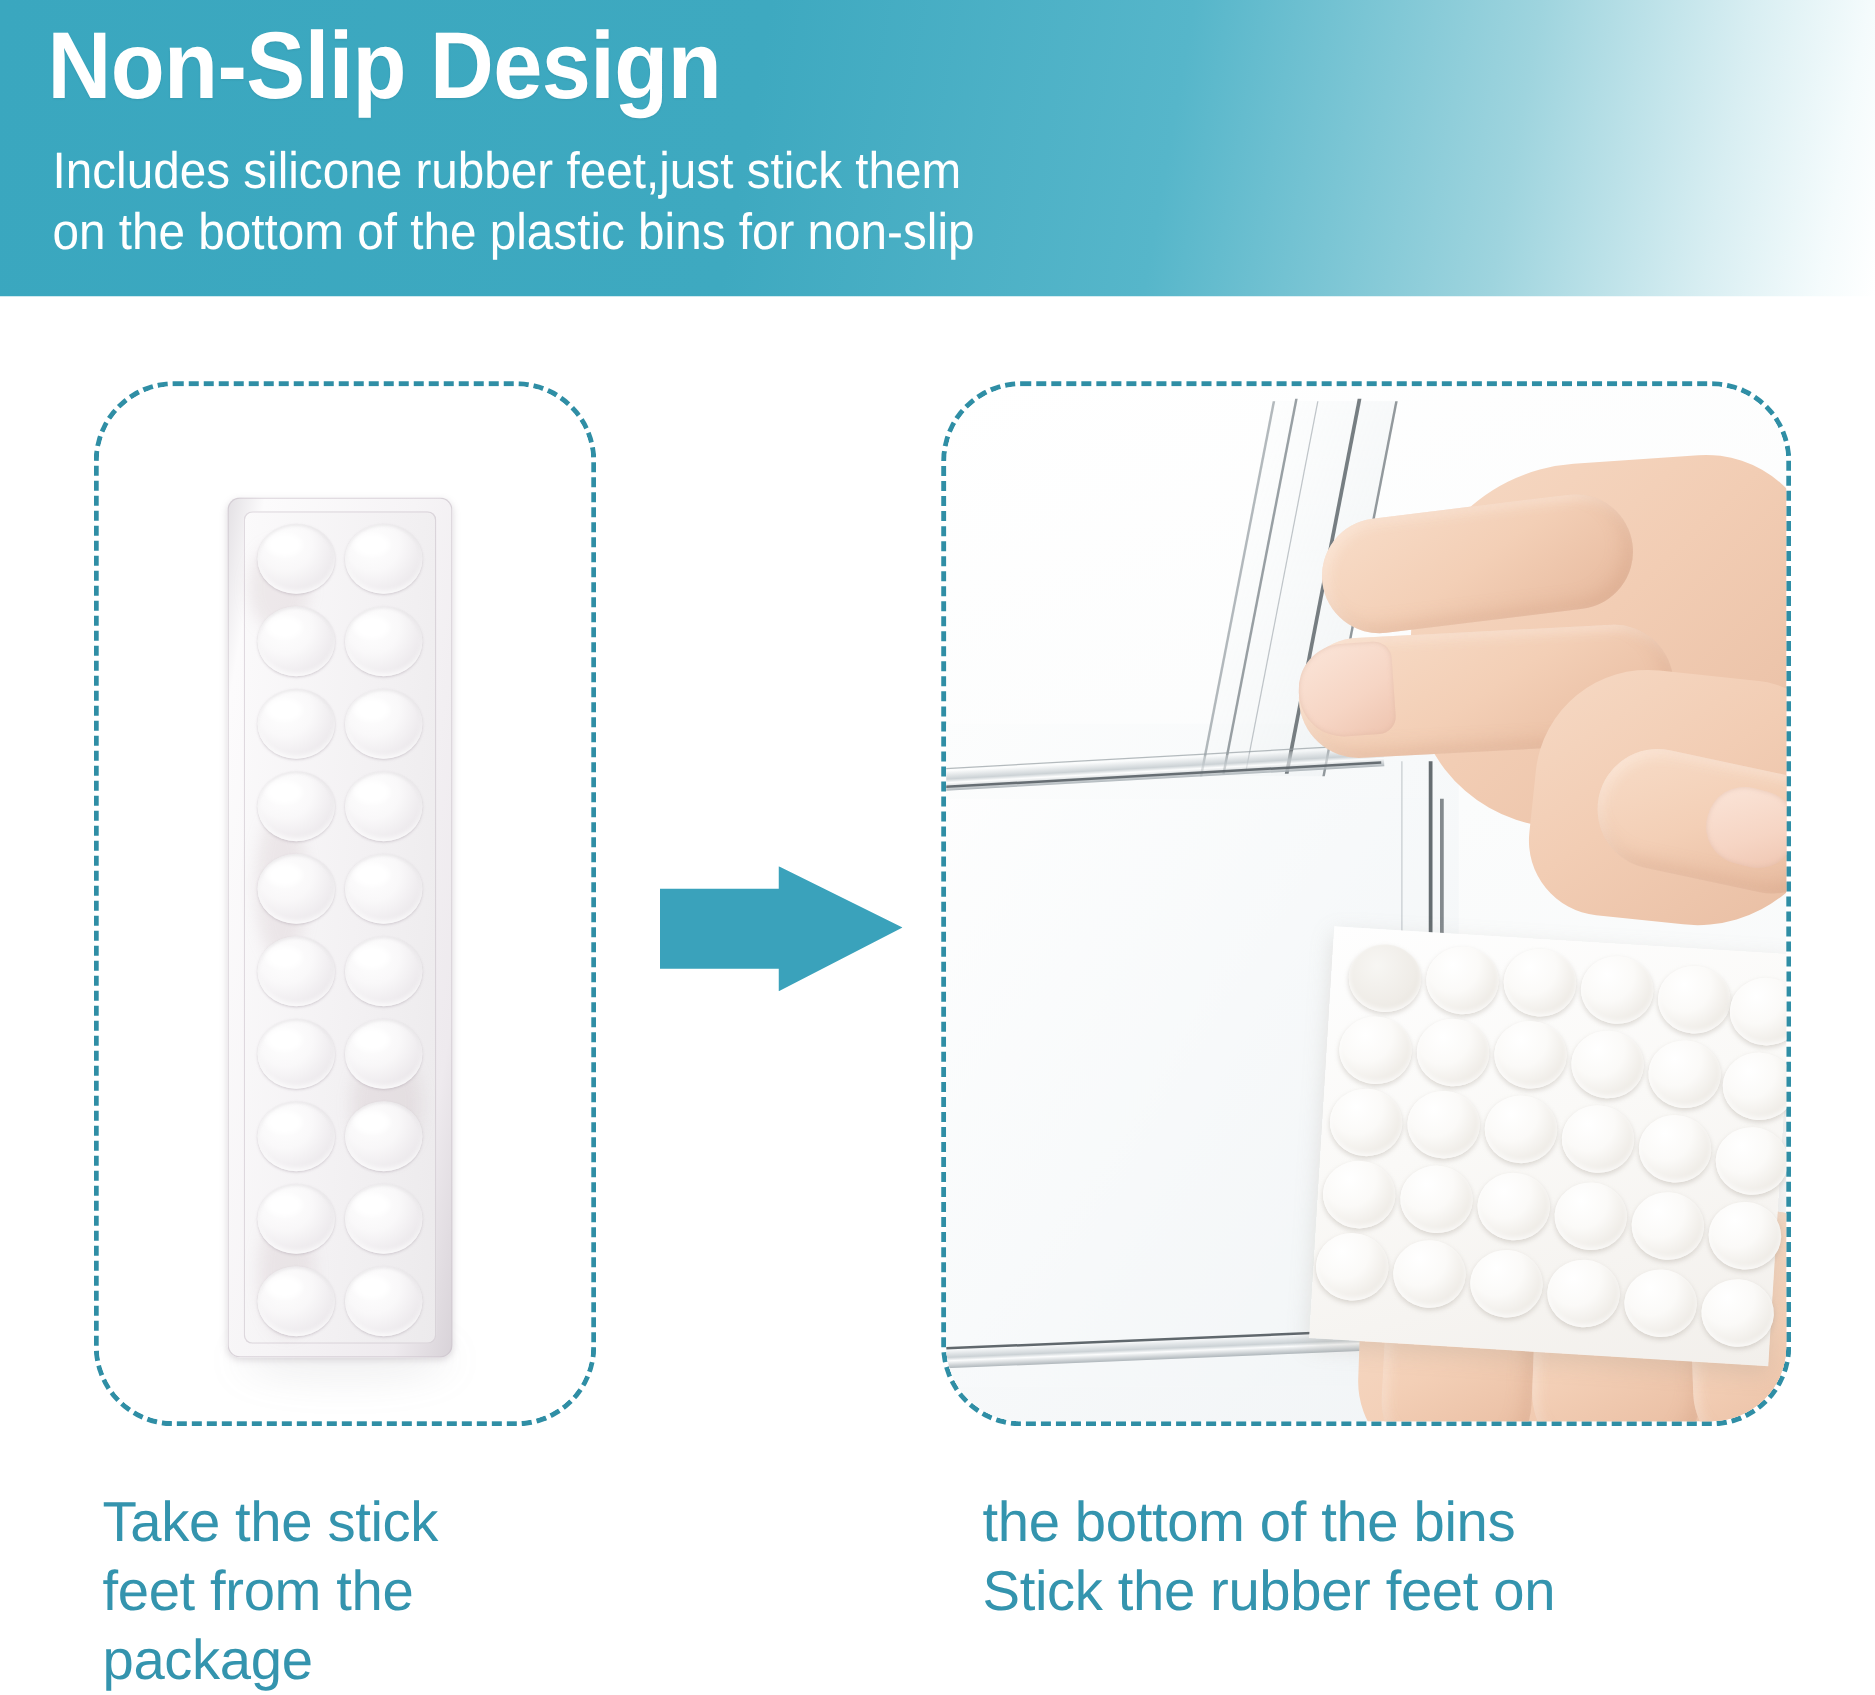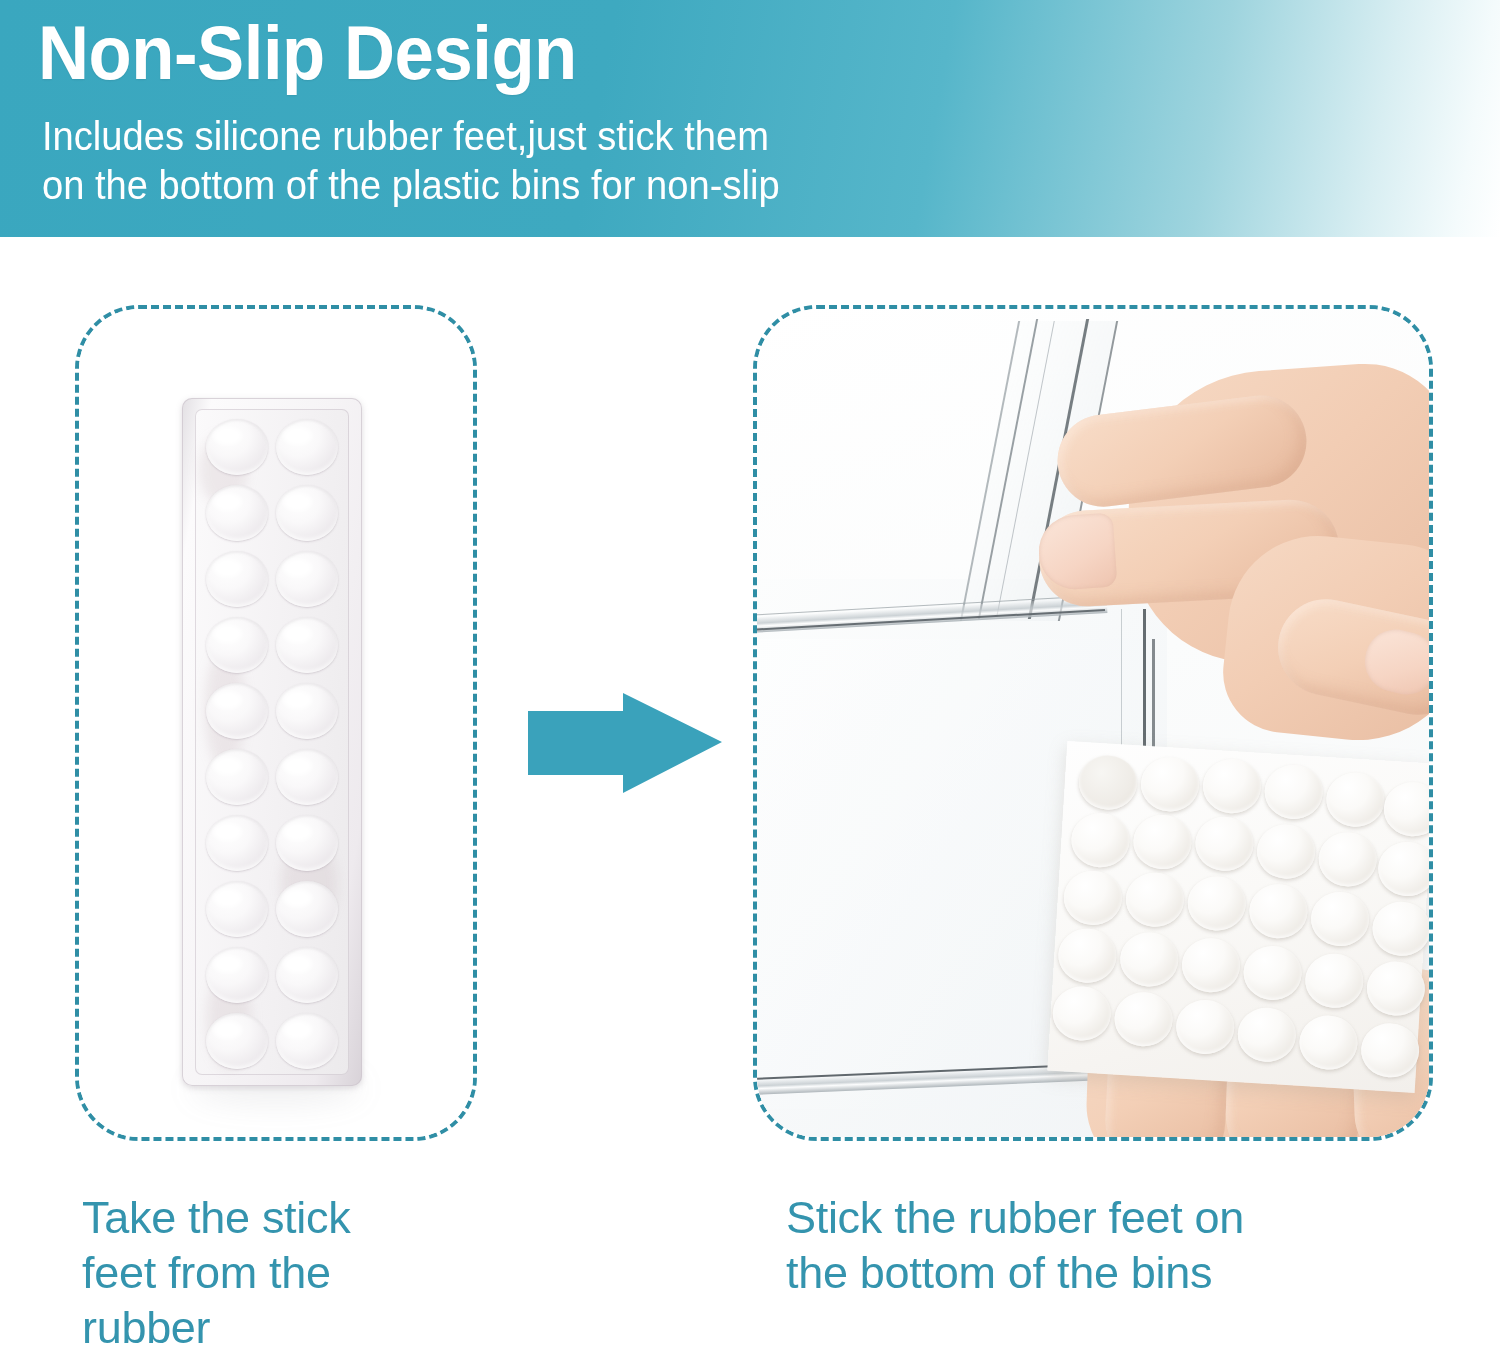--- a/index.html
+++ b/index.html
@@ -399,19 +399,19 @@
         <div class="pad" style="left:312px; top:262px;"></div>
       </div>
 
     </div>
   </div>
 </div>
 
 <div class="caption caption-left">
   <div>Take the stick</div>
   <div>feet from the</div>
-  <div>rubber</div>
+  <div>package</div>
 </div>
 
 <div class="caption caption-right">
+  <div>the bottom of the bins</div>
   <div>Stick the rubber feet on</div>
-  <div>the bottom of the bins</div>
 </div>
 
 </body></html>

